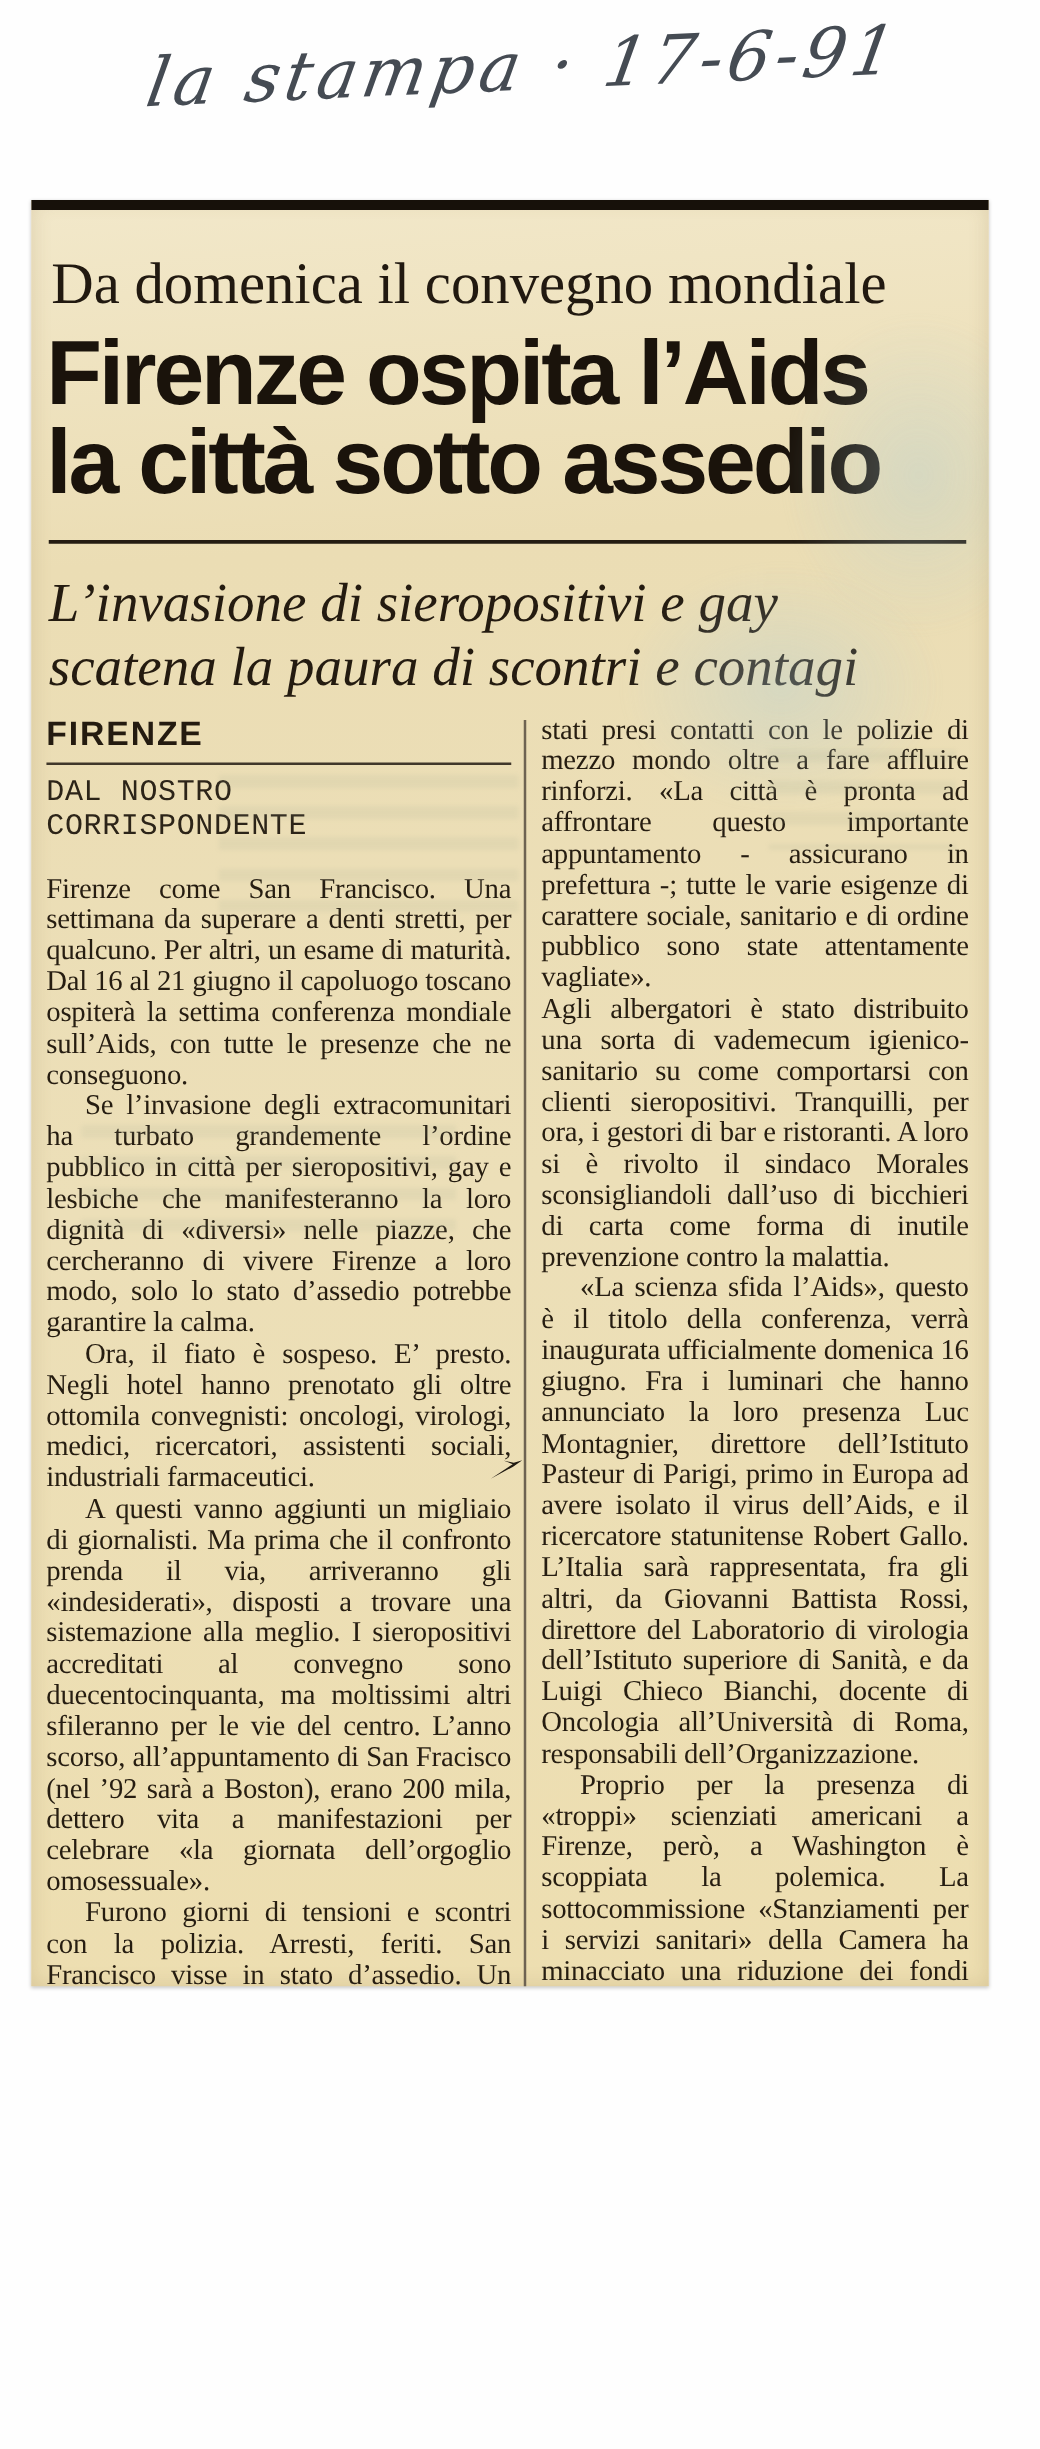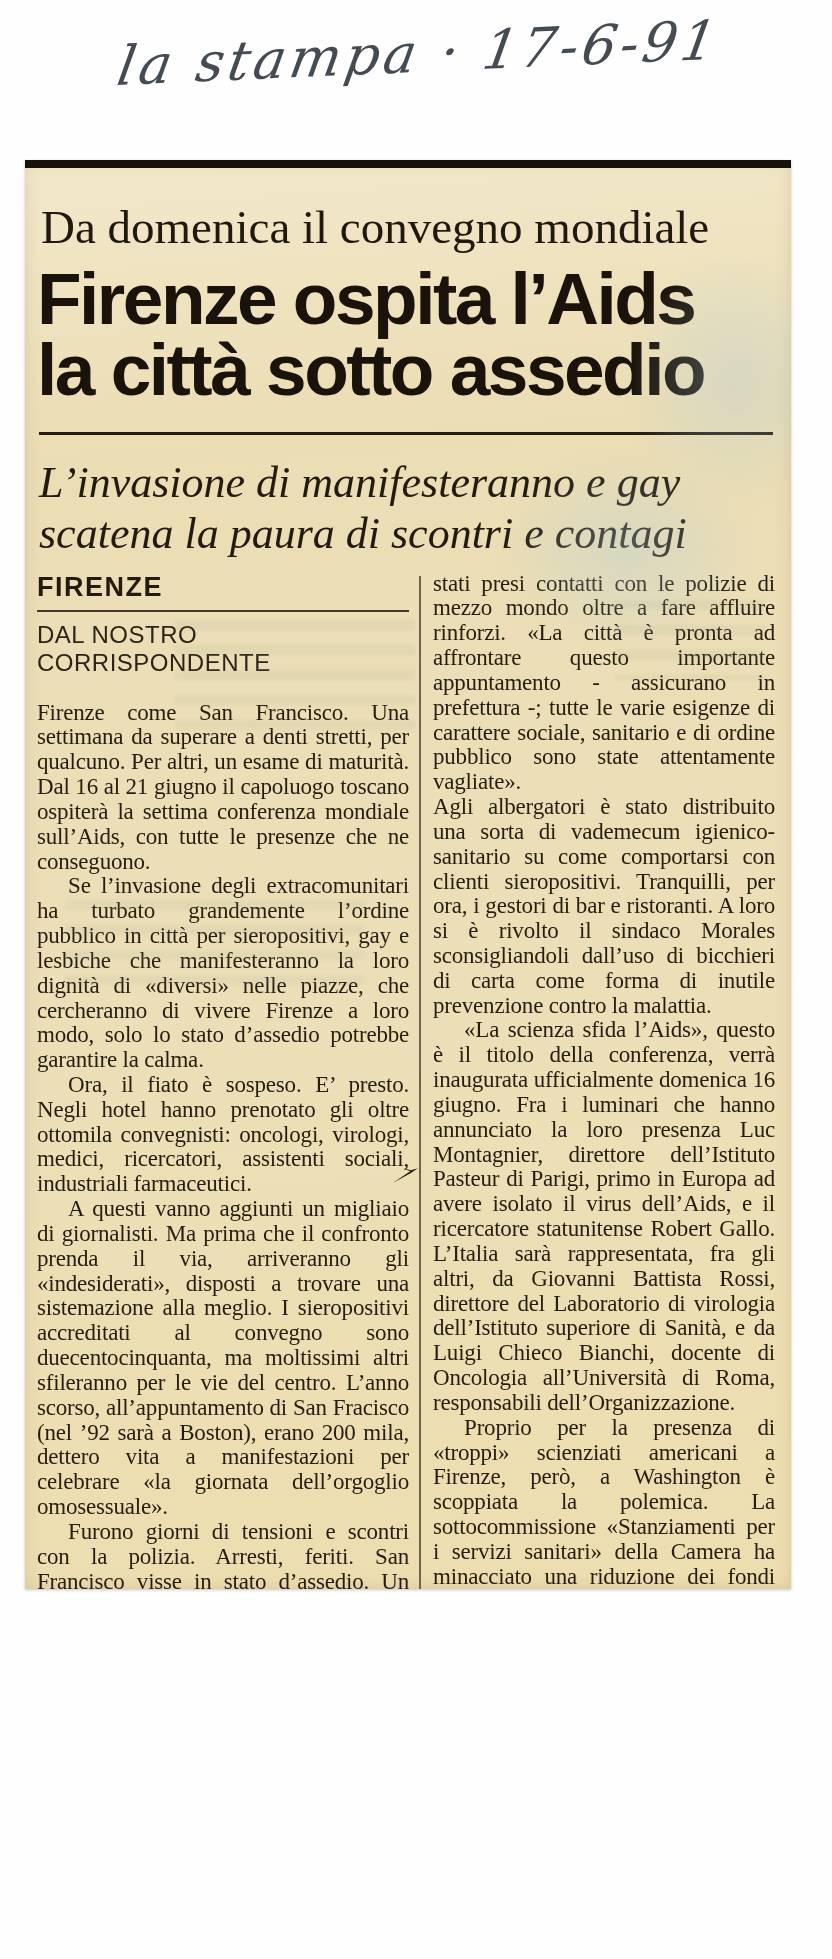--- a/index.html
+++ b/index.html
@@ -55,21 +55,21 @@
   .col-left { width:372px; flex:none; }
   .col-divider { width:2px; background:#6e6352; margin:4px 12px 0 10px; flex:none; }
   .col-right { flex:1; min-width:0; }
 
   .dateline {
     font-family:"Liberation Sans", sans-serif; font-weight:bold;
     font-size:27px; letter-spacing:1.5px; color:#241b10;
   }
   .dateline-rule { height:2px; background:#40372a; margin:7px 0 9px 0; }
   .byline {
-    font-family:Liberation Sans, sans-serif;
+    font-family:Liberation Mono, monospace;
     font-size:24px; letter-spacing:0.5px; color:#2c2418;
   }
 
   .body-copy p {
     margin:0; font-size:23px; line-height:1.08; letter-spacing:-0.2px;
     text-align:justify; color:#261d11; hyphens:none;
   }
   .col-left .body-copy { margin-top:24px; }
   .col-right .body-copy { max-height:1232px; overflow:hidden; }
   p.indent { text-indent:1.35em; }
@@ -117,21 +117,21 @@
     <div class="kicker">Da domenica il convegno mondiale</div>
 
     <div class="headline">
       <div>Firenze ospita l’Aids</div>
       <div>la città sotto assedio</div>
     </div>
 
     <div class="headline-divider"></div>
 
     <div class="subhead">
-      <div>L’invasione di manifesteranno e gay</div>
+      <div>L’invasione di sieropositivi e gay</div>
       <div>scatena la paura di scontri e contagi</div>
     </div>
 
     <div class="columns">
 
       <div class="col-left">
         <div class="dateline">FIRENZE</div>
         <div class="dateline-rule"></div>
         <div class="byline">DAL NOSTRO CORRISPONDENTE</div>
 

